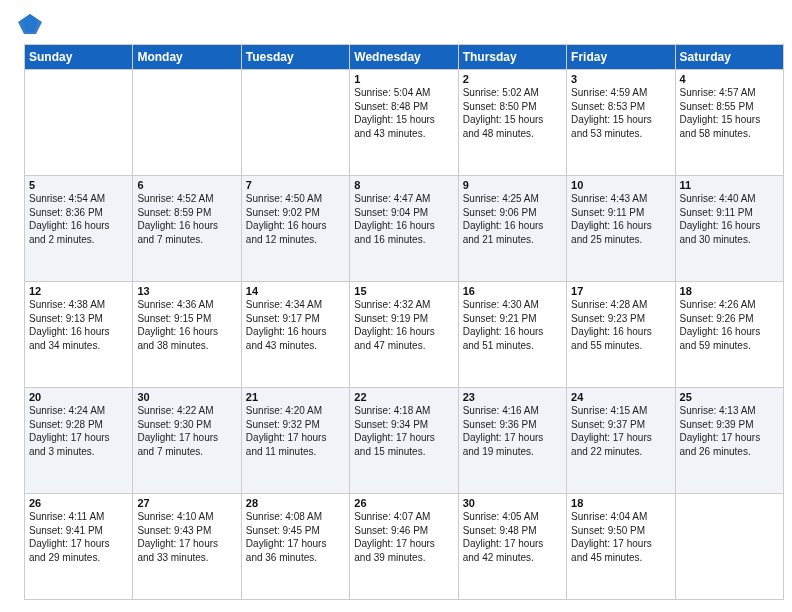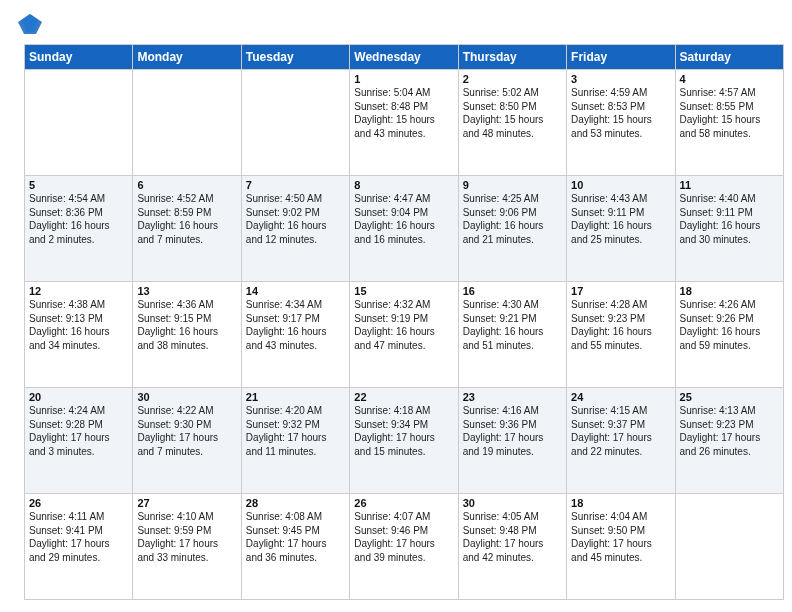--- a/index.html
+++ b/index.html
@@ -297,37 +297,37 @@
           <td>
             <span class="day-num">24</span>
             <div class="day-info">Sunrise: 4:15 AM
 Sunset: 9:37 PM
 Daylight: 17 hours
 and 22 minutes.</div>
           </td>
           <td>
             <span class="day-num">25</span>
             <div class="day-info">Sunrise: 4:13 AM
-Sunset: 9:23 PM
+Sunset: 9:39 PM
 Daylight: 17 hours
 and 26 minutes.</div>
           </td>
         </tr>
         <tr>
           <td>
             <span class="day-num">26</span>
             <div class="day-info">Sunrise: 4:11 AM
 Sunset: 9:41 PM
 Daylight: 17 hours
 and 29 minutes.</div>
           </td>
           <td>
             <span class="day-num">27</span>
             <div class="day-info">Sunrise: 4:10 AM
-Sunset: 9:59 PM
+Sunset: 9:43 PM
 Daylight: 17 hours
 and 33 minutes.</div>
           </td>
           <td>
             <span class="day-num">28</span>
             <div class="day-info">Sunrise: 4:08 AM
 Sunset: 9:45 PM
 Daylight: 17 hours
 and 36 minutes.</div>
           </td>

